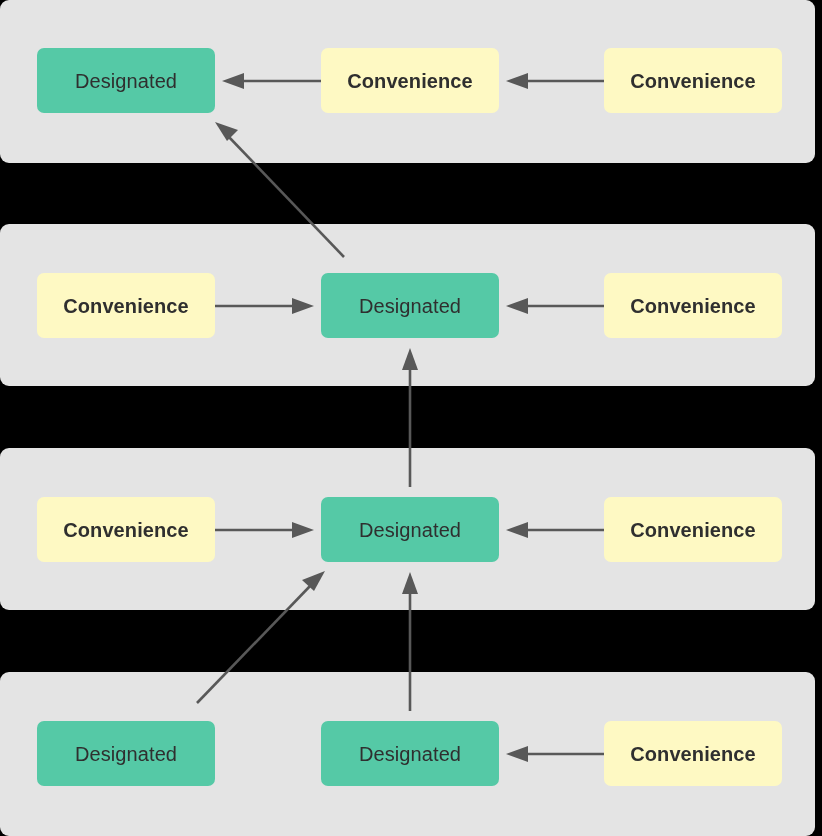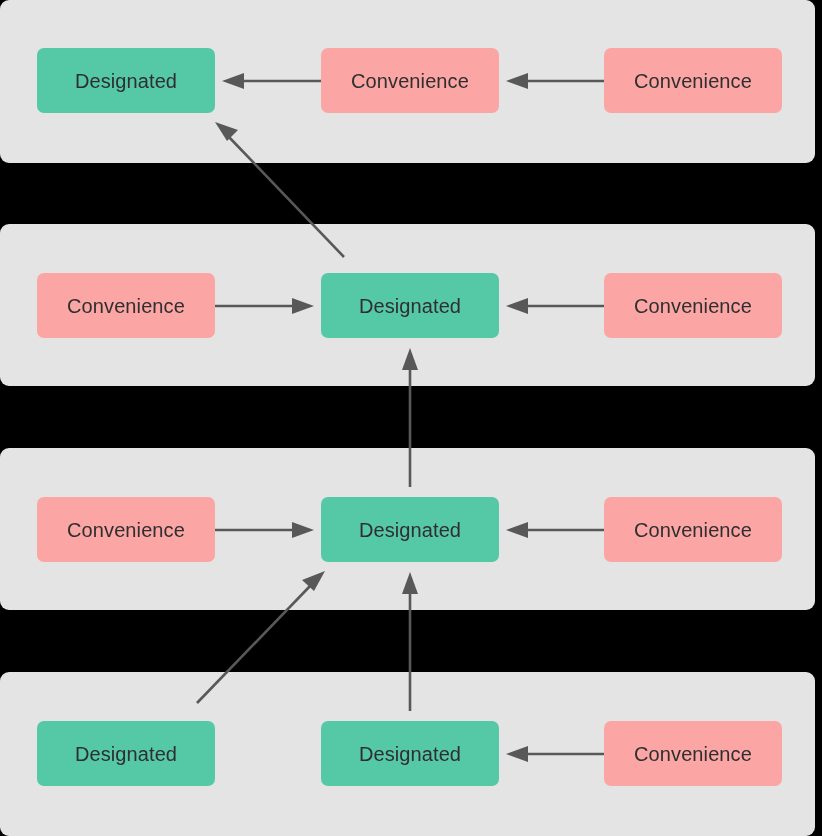--- a/index.html
+++ b/index.html
@@ -36,21 +36,21 @@
     display: flex;
     align-items: center;
     justify-content: center;
     color: #2f2f2f;
     font-size: 20px;
     line-height: 1;
     letter-spacing: 0.1px;
     box-sizing: border-box;
   }
   .node.designated  { background: #55c9a6; }
-  .node.convenience { background: #fca5a5; }
+  .node.convenience { background: #fef9c3; font-weight: bold; }
 
   .col-0 { left: 37px;  }
   .col-1 { left: 321px; }
   .col-2 { left: 604px; }
 
   .row-0 { top: 48px;  }
   .row-1 { top: 273px; }
   .row-2 { top: 497px; }
   .row-3 { top: 721px; }
 

